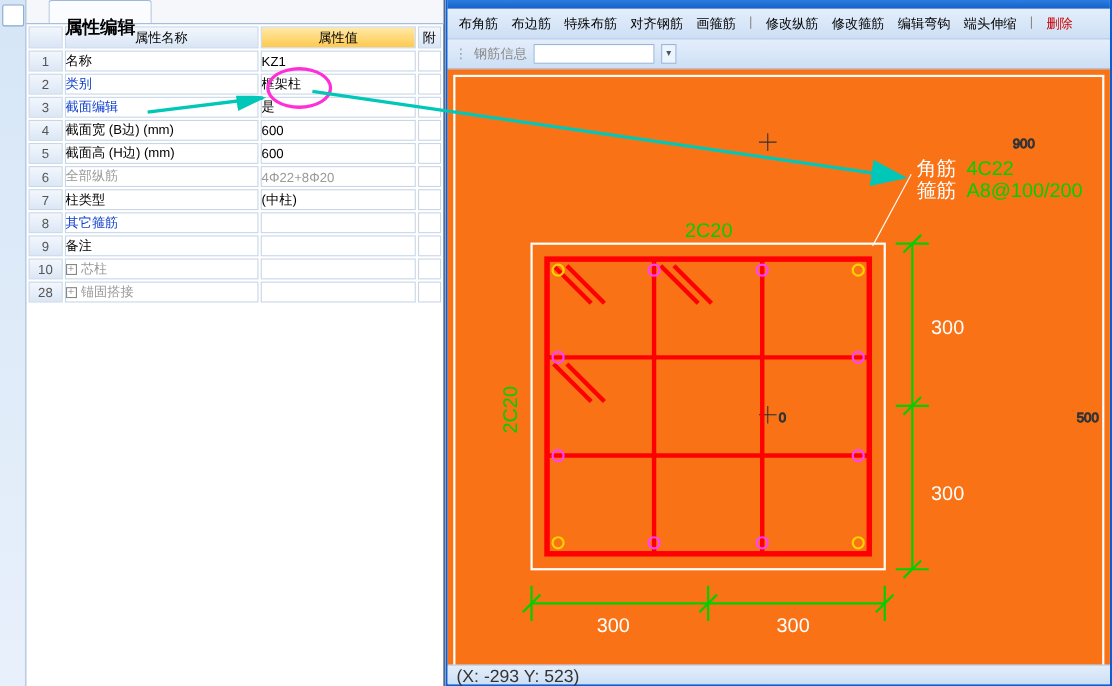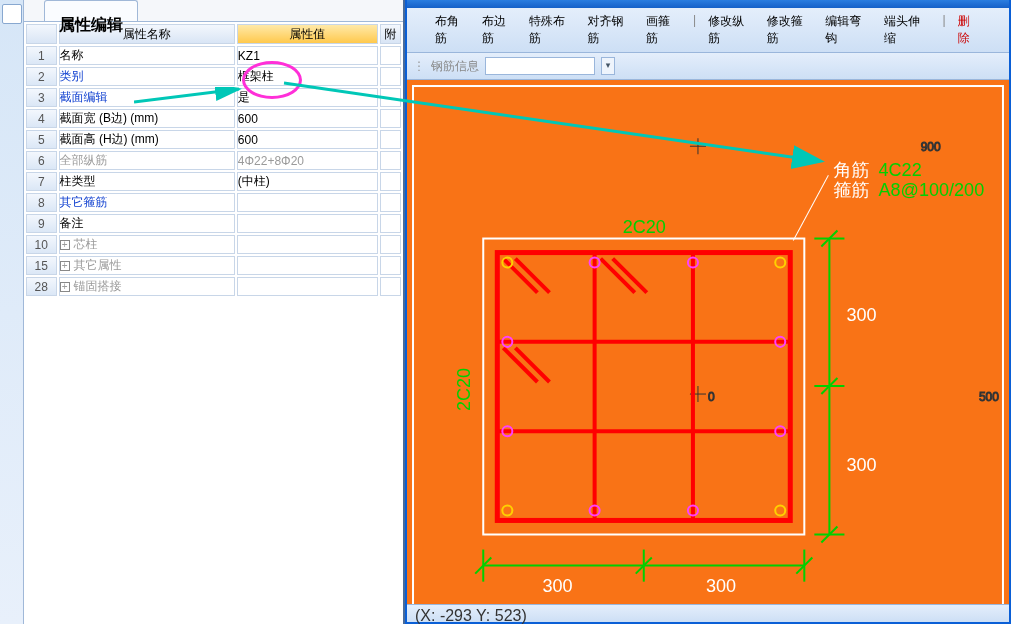--- a/index.html
+++ b/index.html
@@ -23,21 +23,21 @@
 .name-col { width: 150px; color: #000; margin-top: 17px; }
 .val-col { width: 120px; color: #000; }
 .link { color: #1040d0; }
 .gray { color: #9a9a9a; }
 .exp { display: inline-block; width: 10px; height: 10px; border: 1px solid #888; text-align: center; line-height: 8px; font-size: 10px; margin-right: 4px; vertical-align: middle; }
 .scroll-area { height: 560px; overflow: hidden; }
 
 
 .right { flex: 1; background: #fff; display: flex; flex-direction: column; border: 2px solid #0a5fd6; border-top: none; }
 .titlebar { height: 8px; background: linear-gradient(#2a7de0,#1560c8); }
-.toolbar { background: linear-gradient(#e4eefb,#cddff5); border-bottom: 1px solid #9ab6db; padding: 3px 24px; display: flex; gap: 4px; font-size: 12px; }
+.toolbar { background: linear-gradient(#e4eefb,#cddff5); border-bottom: 1px solid #9ab6db; padding: 3px 6px; display: flex; gap: 4px; font-size: 12px; }
 .toolbar span { padding: 2px 4px; cursor: default; }
 .toolbar .sep { color: #888; }
 .toolbar .del { color: #c00; }
 .infobar { background: linear-gradient(#e4eefb,#cddff5); border-bottom: 1px solid #9ab6db; padding: 4px 6px; display: flex; align-items: center; gap: 6px; font-size: 12px; color: #888; }
 .infobar input { width: 110px; height: 18px; border: 1px solid #9ab6db; background: #fff; font-size: 12px; }
 .dd { width: 14px; height: 18px; border: 1px solid #9ab6db; background: #eef4fc; text-align: center; line-height: 14px; font-size: 9px; color: #456; }
 .canvas-wrap { flex: 1; position: relative; background: #f97316; overflow: hidden; }
 .status { height: 18px; background: linear-gradient(#e4eefb,#cddff5); border-top: 1px solid #9ab6db; padding: 2px 8px; font-size: 16px; color: #333; }
 
 .cad-svg { position: absolute; inset: 0; }
@@ -125,26 +125,20 @@
               </tr>
               <tr>
                 <td class="rownum">9</td>
                 <td class="name-col">备注</td>
                 <td class="val-col"></td>
                 <td></td>
               </tr>
               <tr>
                 <td class="rownum">10</td>
                 <td class="name-col gray"><span class="exp">+</span>芯柱</td>
-                <td class="val-col gray"></td>
-                <td></td>
-              </tr>
-              <tr>
-                <td class="rownum">15</td>
-                <td class="name-col gray"><span class="exp">+</span>其它属性</td>
                 <td class="val-col gray"></td>
                 <td></td>
               </tr>
               <tr>
                 <td class="rownum">28</td>
                 <td class="name-col gray"><span class="exp">+</span>锚固搭接</td>
                 <td class="val-col gray"></td>
                 <td></td>
               </tr>
             </tbody>

